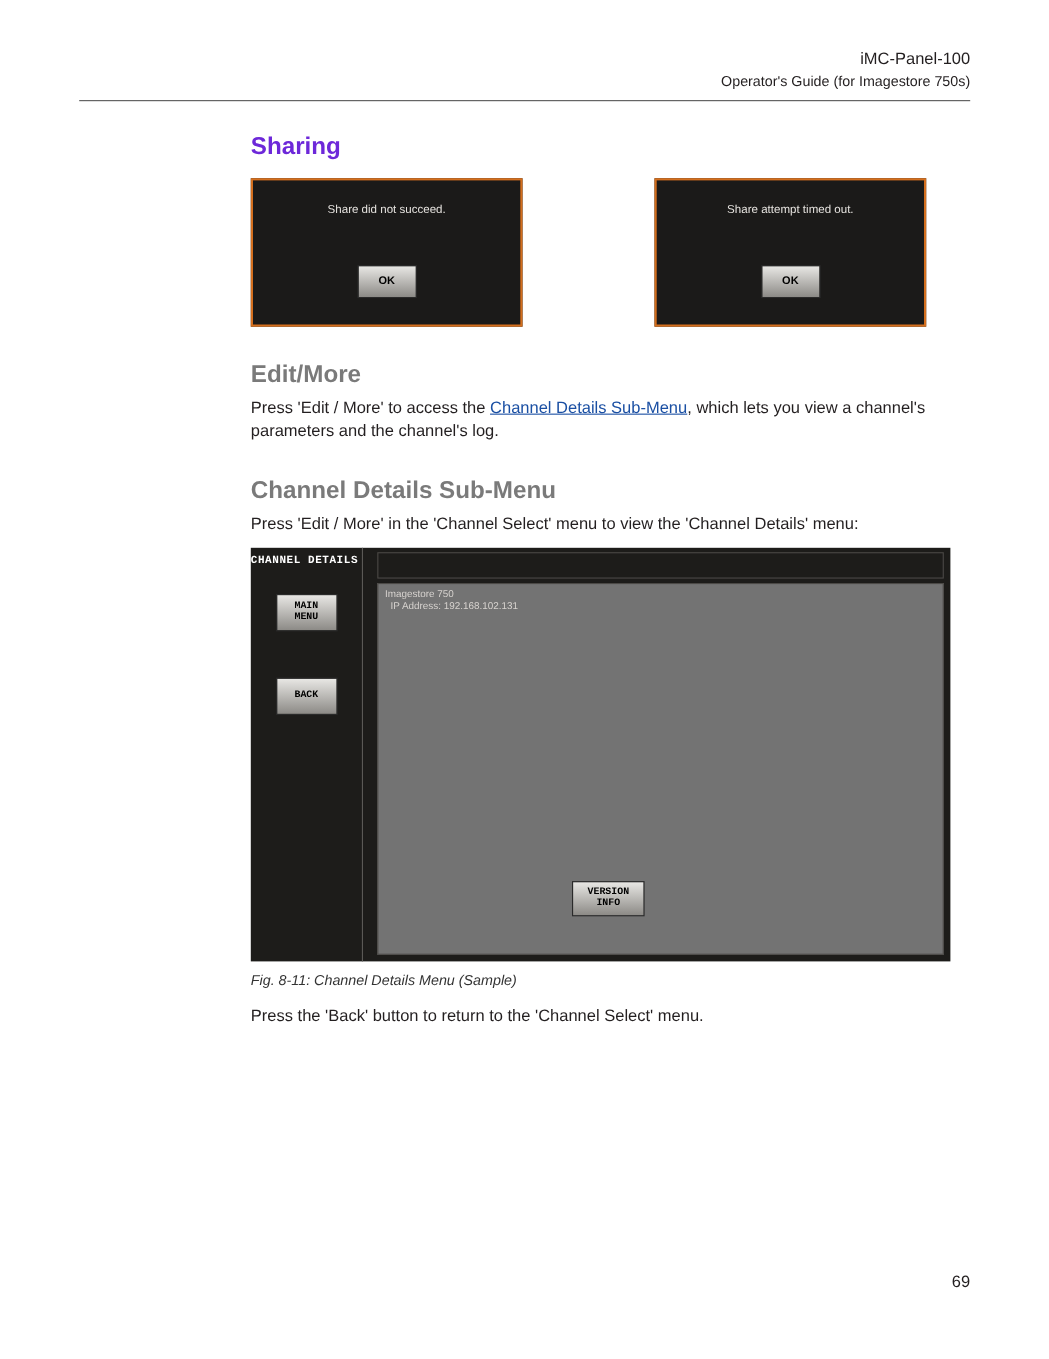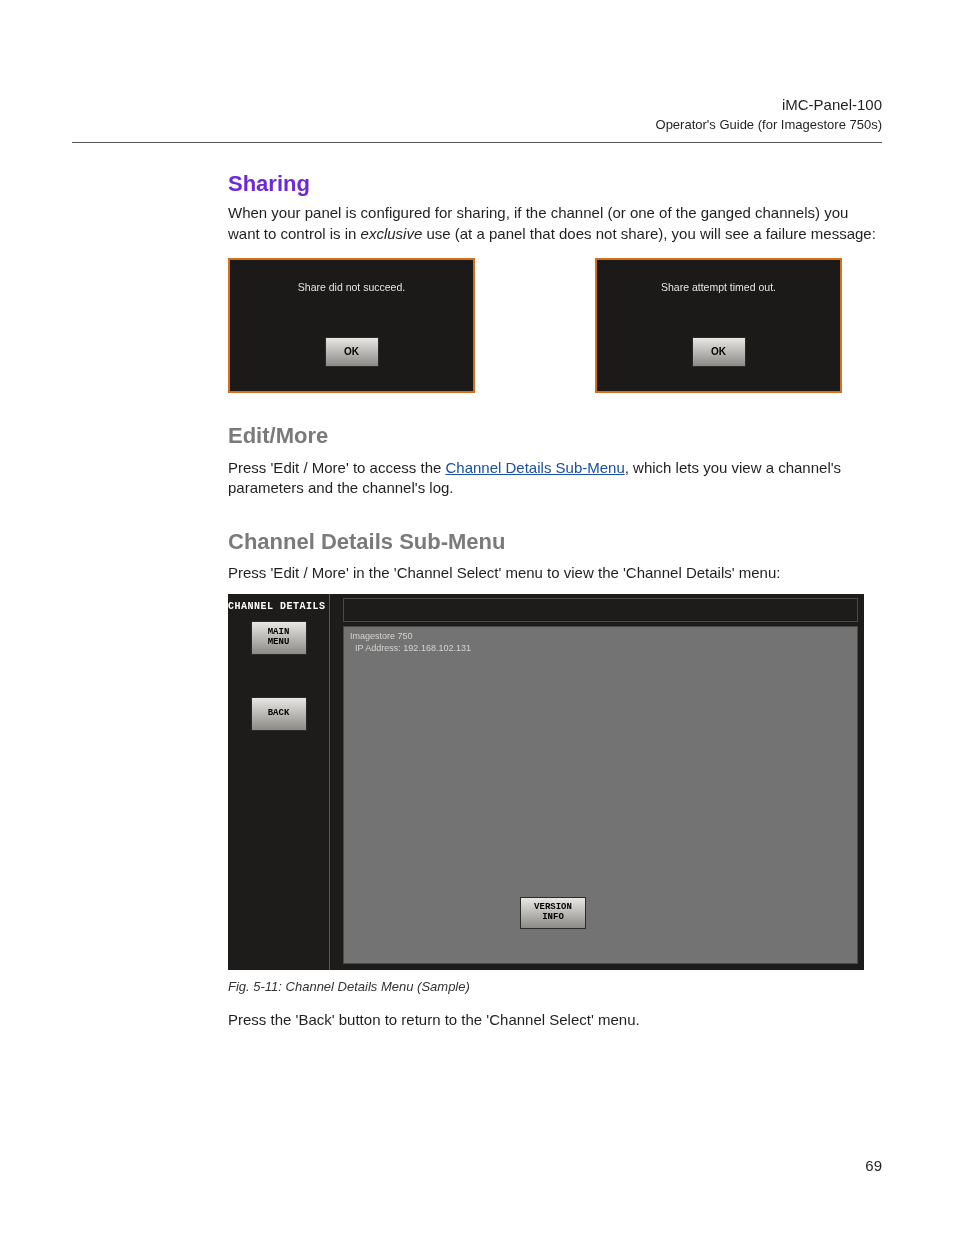--- a/index.html
+++ b/index.html
@@ -8,21 +8,21 @@
     background: #ffffff;
     font-family: "Myriad Pro", "Segoe UI", Arial, sans-serif;
     color: #231f20;
     font-size: 15px;
     line-height: 1.38;
   }
   .page {
     width: 954px;
     height: 1221px;
     box-sizing: border-box;
-    padding: 95px 72px 54px 72px;
+    padding: 44px 72px 54px 72px;
     position: relative;
   }
   .header-block {
     text-align: right;
     font-size: 14px;
     margin-bottom: 8px;
   }
   .header-title {
     font-size: 15px;
   }
@@ -111,21 +111,21 @@
     font-family: "Courier New", monospace;
     font-weight: 700;
     font-size: 10px;
     text-align: left;
     margin-top: 6px;
     letter-spacing: 0.5px;
   }
   .panel .side-btn {
     width: 54px;
     height: 32px;
-    margin: 7px auto 0 auto;
+    margin: 22px auto 0 auto;
     background: linear-gradient(#e8e7e4, #8c8a86);
     border: 1px solid #2a2a2a;
     color: #000;
     font-family: "Courier New", monospace;
     font-weight: 700;
     font-size: 9px;
     display: flex;
     align-items: center;
     justify-content: center;
     text-align: right;
@@ -200,23 +200,20 @@
 <div class="page">
   <div class="header-block">
     <div class="header-title">iMC-Panel-100</div>
     <div class="header-sub">Operator's Guide (for Imagestore 750s)</div>
   </div>
   <hr class="rule">
 
   <div class="content">
 
     <h3 class="sharing">Sharing</h3>
-    <p>
-      <span>When your panel is configured for sharing, if the channel (or one of the ganged channels) you want to control is in </span><em>exclusive</em><span> use (at a panel that does not share), you will see a failure message:</span>
-    </p>
 
     <div class="dialog-row">
       <div class="dialog">
         <div class="msg">Share did not succeed.</div>
         <div class="ok-btn">OK</div>
       </div>
       <div class="dialog">
         <div class="msg">Share attempt timed out.</div>
         <div class="ok-btn">OK</div>
       </div>
@@ -243,20 +240,20 @@
         <div class="topbar"></div>
         <div class="body">
           <div class="info">Imagestore 750
   IP Address: 192.168.102.131</div>
           <div class="ver-btn">VERSION
 INFO</div>
         </div>
       </div>
     </div>
 
-    <div class="caption">Fig. 5-11: Channel Details Menu (Sample)</div>
+    <div class="caption">Fig. 8-11: Channel Details Menu (Sample)</div>
 
     <p>Press the 'Back' button to return to the 'Channel Select' menu.</p>
 
   </div>
 
   <div class="pagenum">69</div>
 </div>
 
 </body></html>

